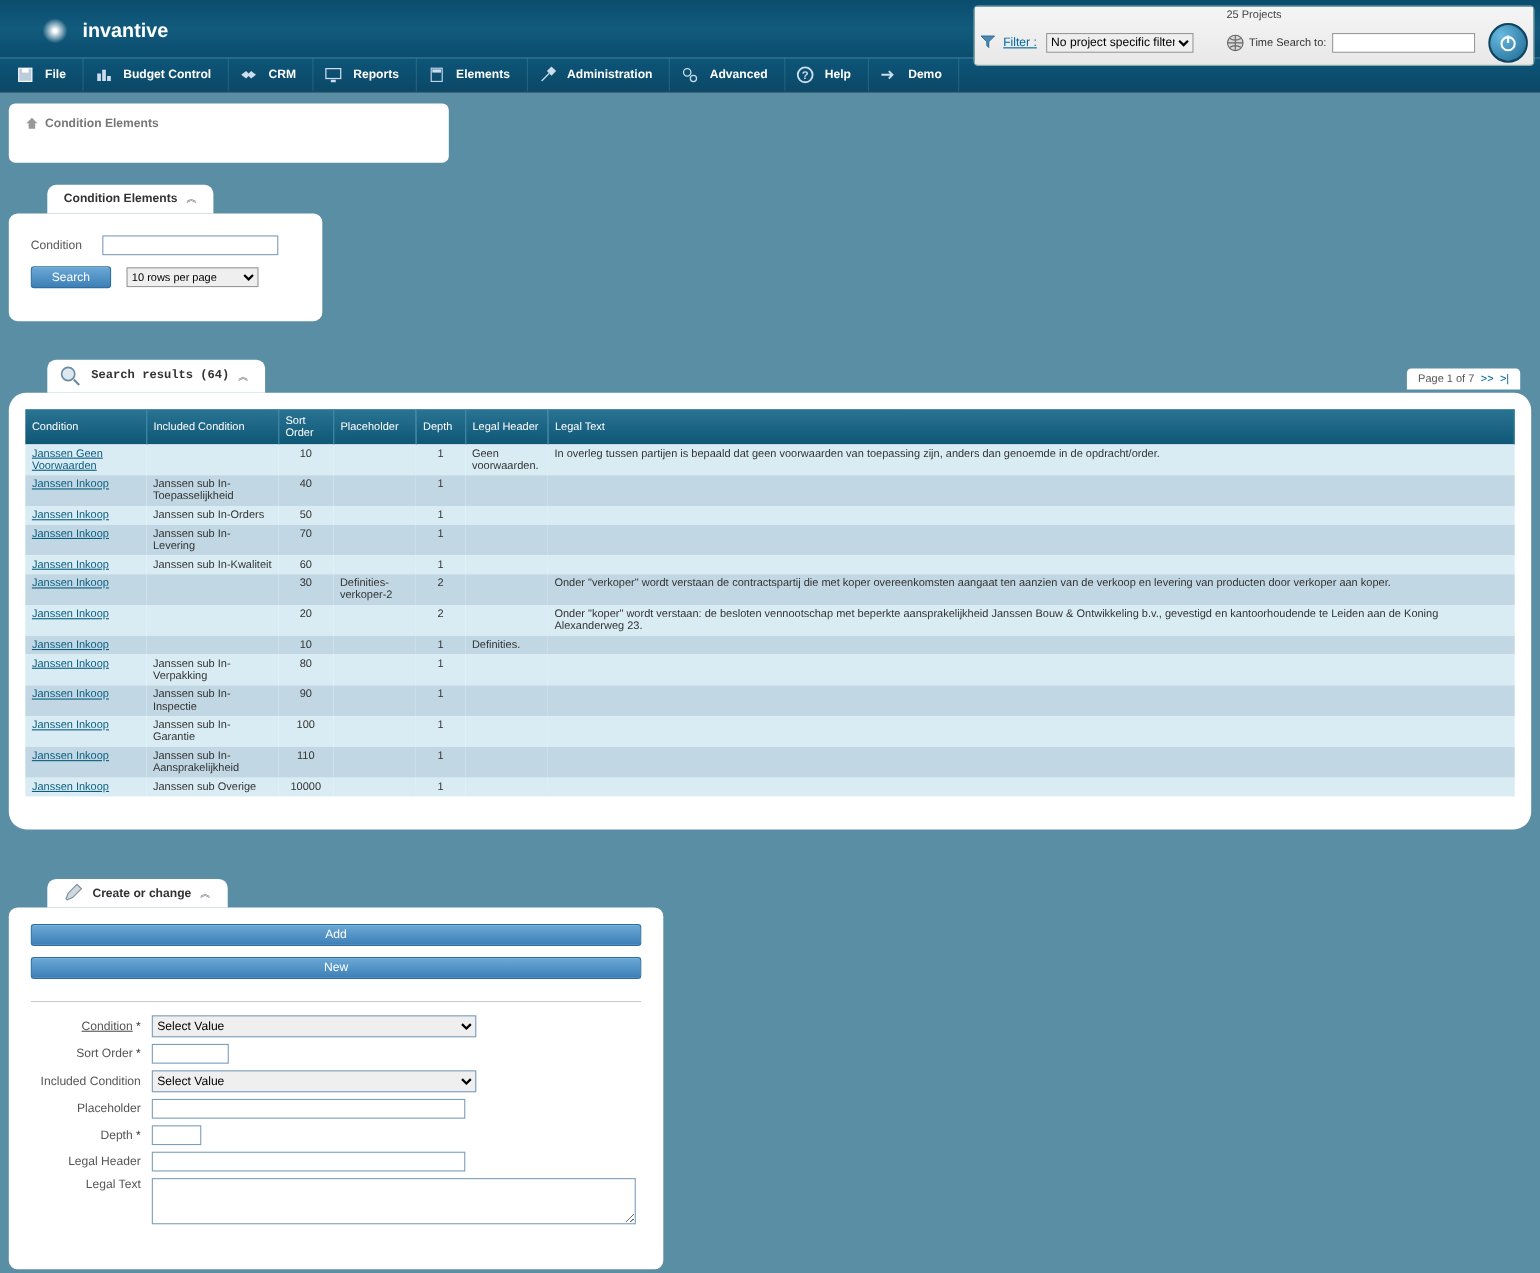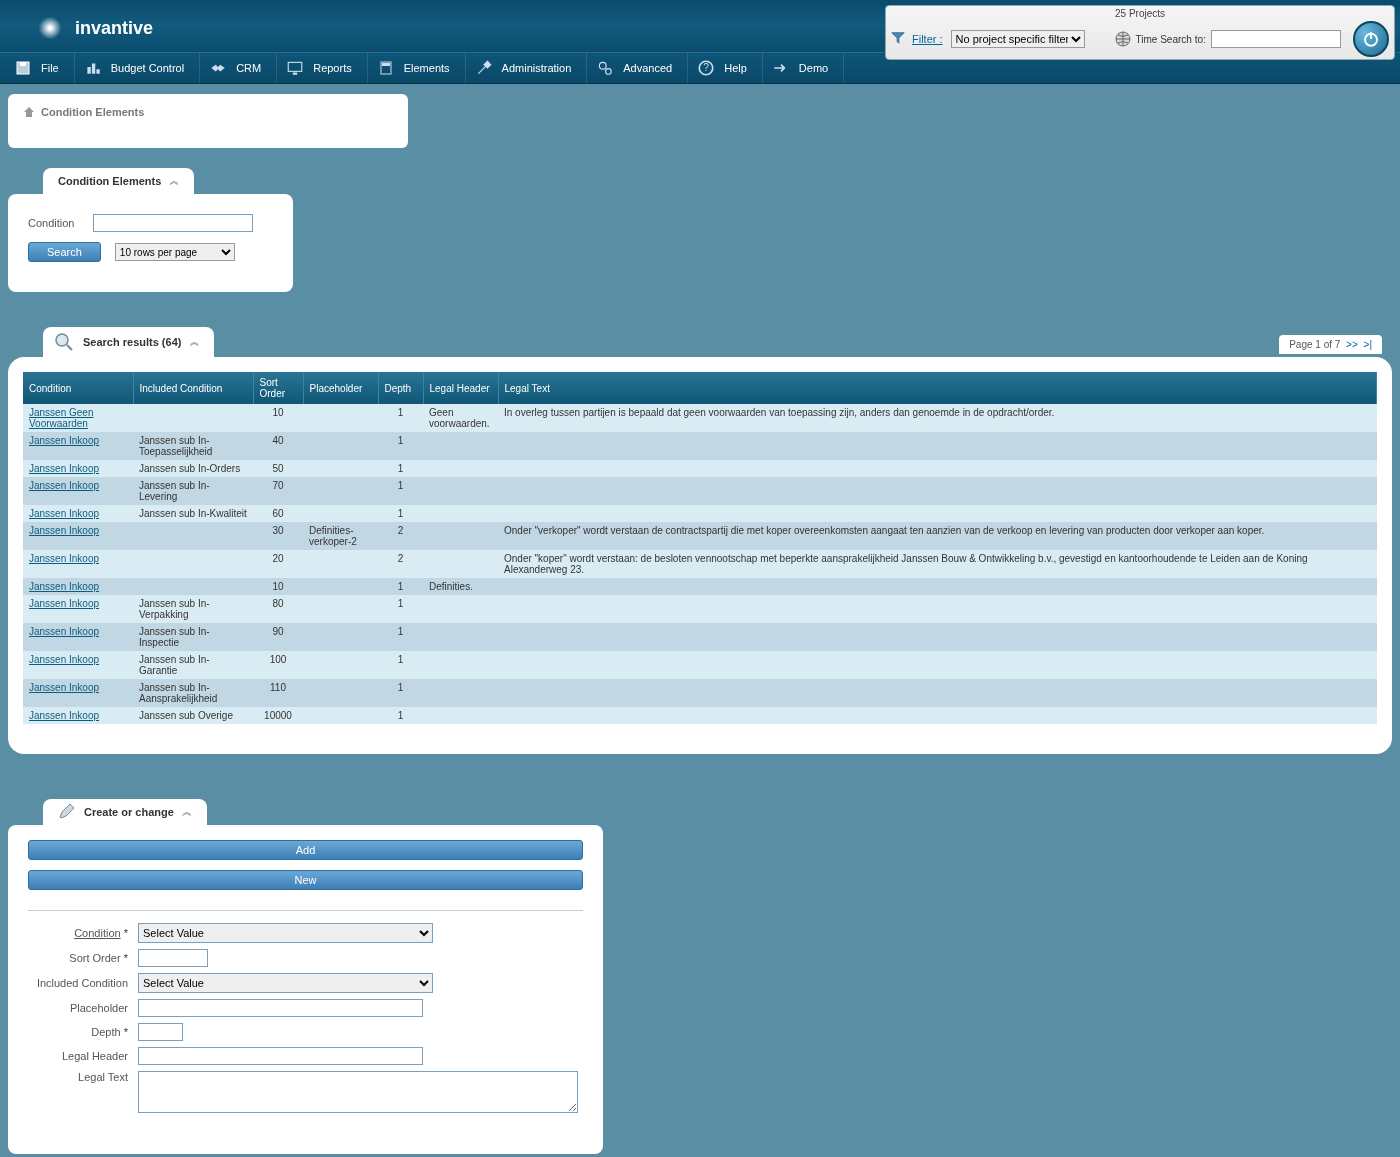--- a/index.html
+++ b/index.html
@@ -15,21 +15,21 @@
 .filter-icon { width: 16px; height: 16px; display: inline-block; }
 .filter-svg { width: 14px; height: 14px; }
 .filter-label { color: #0066a0; text-decoration: underline; font-size: 11px; margin-right: 3px; }
 .filter-select { font-size: 11px; width: 134px; height: 18px; border: 1px solid #999; }
 .globe-icon { width: 16px; height: 16px; margin-left: 25px; }
 .timetravel-label { color: #333; font-size: 10px; }
 .timetravel-input { width: 130px; height: 18px; border: 1px solid #999; }
 .power-btn { width: 36px; height: 36px; border-radius: 50%; background: radial-gradient(circle at 30% 30%, #6ab9e0, #1b6992); border: 2px solid #0d4560; margin-left: auto; display: flex; align-items: center; justify-content: center; cursor: pointer; }
 .power-btn svg { width: 18px; height: 18px; }
 
-.menubar { background: linear-gradient(180deg,#0d5578 0%,#0b4867 100%); height: 32px; display: flex; align-items: center; padding: 0 5px; border-top:1px solid #2a6d8e; border-bottom:1px solid #053449; }
+.menubar { background: linear-gradient(180deg,#0d5578 0%,#0b4867 100%); height: 32px; display: flex; align-items: center; padding: 0 5px; border-top:1px solid #2a6d8e; border-bottom:1px solid #053449;font-weight:bold; }
 .menu-item { display: flex; align-items: center; color: #fff; font-size: 11px; padding: 0 15px 0 8px; height: 100%; cursor: pointer; border-right: 1px solid rgba(255,255,255,0.12); }
 .menu-icon { width: 20px; height: 20px; margin-right: 8px; display: flex; align-items: center; justify-content: center; }
 
 .content { padding: 0 8px; }
 .breadcrumb-panel { background: #fff; border-radius: 6px; padding: 12px 15px 30px; margin-top: 10px; width: 400px; }
 .breadcrumb { display: flex; align-items: center; gap: 6px; }
 .home-icon { width: 12px; height: 12px; }
 .bc-text { color: #777; font-weight: bold; font-size: 11px; }
 
 .panel-wrap { margin-top: 20px; }
@@ -40,21 +40,21 @@
 .panel-body { background: #fff; border-radius: 8px; padding: 20px; }
 
 .search-panel { width: 285px; }
 .search-row { display: flex; align-items: center; margin-bottom: 10px; }
 .search-label { width: 65px; color: #555; }
 .search-input { width: 160px; height: 18px; border: 1px solid #7b9ebd; }
 .btn { background: linear-gradient(180deg,#6aa8d6,#3d7fb6); color: #fff; border: 1px solid #2d6e9e; border-radius: 3px; padding: 3px 18px; font-size: 11px; cursor: pointer; font-weight: normal; }
 .rows-select { margin-left: 14px; width: 120px; height: 18px; border: 1px solid #999; font-size: 10px; }
 
 .results-wrap { margin-top: 35px; }
-.results-tab { background: #fff; border-radius: 8px 8px 0 0; padding: 4px 15px 4px 10px; margin-left: 35px; display: flex; align-items: center; gap: 8px; position: relative; }
+.results-tab { background: #fff; border-radius: 8px 8px 0 0; padding: 4px 15px 4px 10px; margin-left: 35px; display: flex; align-items: center; gap: 8px; position: relative; font-family: Liberation Mono, monospace; }
 .magnify-icon { width: 22px; height: 22px; }
 .results-body { background: #fff; border-radius: 16px; padding: 15px 15px 30px; position:relative; }
 .page-indicator { position: absolute; top: -22px; right: 10px; background: #fff; border-radius: 4px 4px 0 0; padding: 4px 10px; font-size: 10px; color: #555; }
 .page-link { color: #0066a0; cursor: pointer; margin-left: 3px; }
 
 table.results { width: 100%; border-collapse: collapse; font-size: 10px; }
 table.results thead th { background: linear-gradient(180deg,#2a7494,#0e5674); color: #fff; padding: 5px 6px; text-align: left; font-weight: normal; border-right:1px solid #3a84a4; }
 table.results tbody tr:nth-child(odd) { background: #d9ecf4; }
 table.results tbody tr:nth-child(even) { background: #c1d7e3; }
 table.results td { padding: 3px 6px; vertical-align: top; color: #333; }

